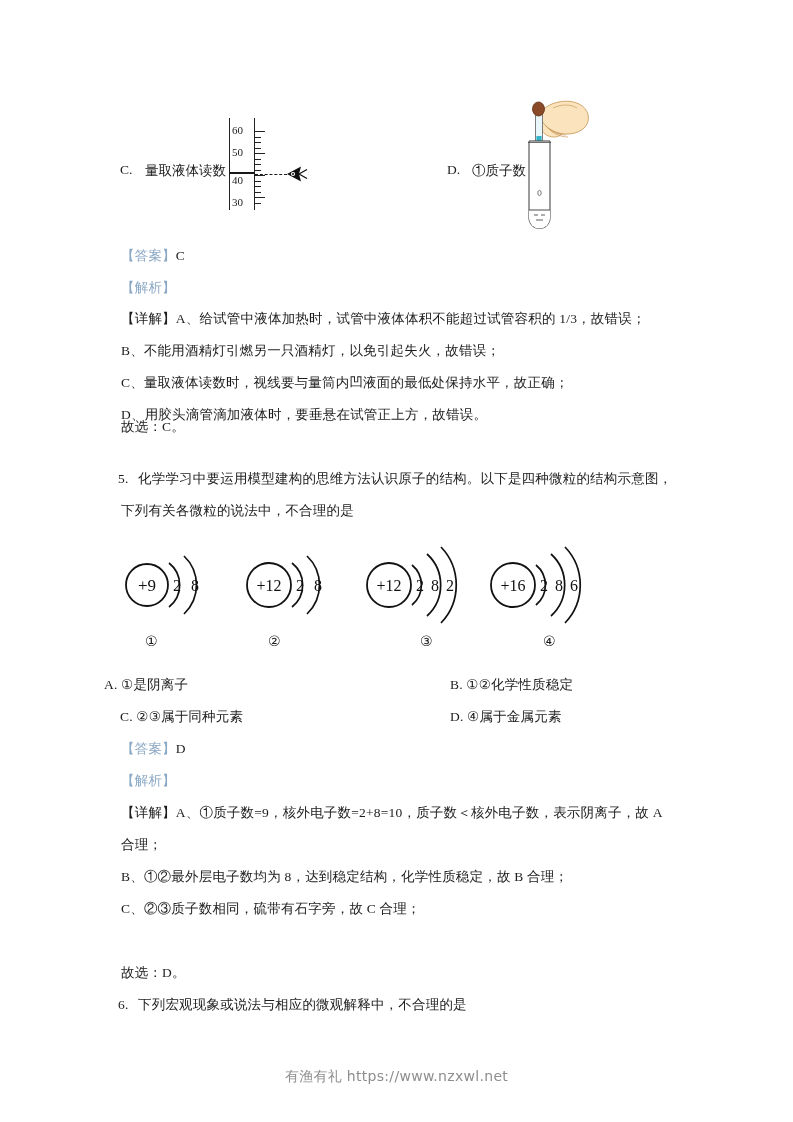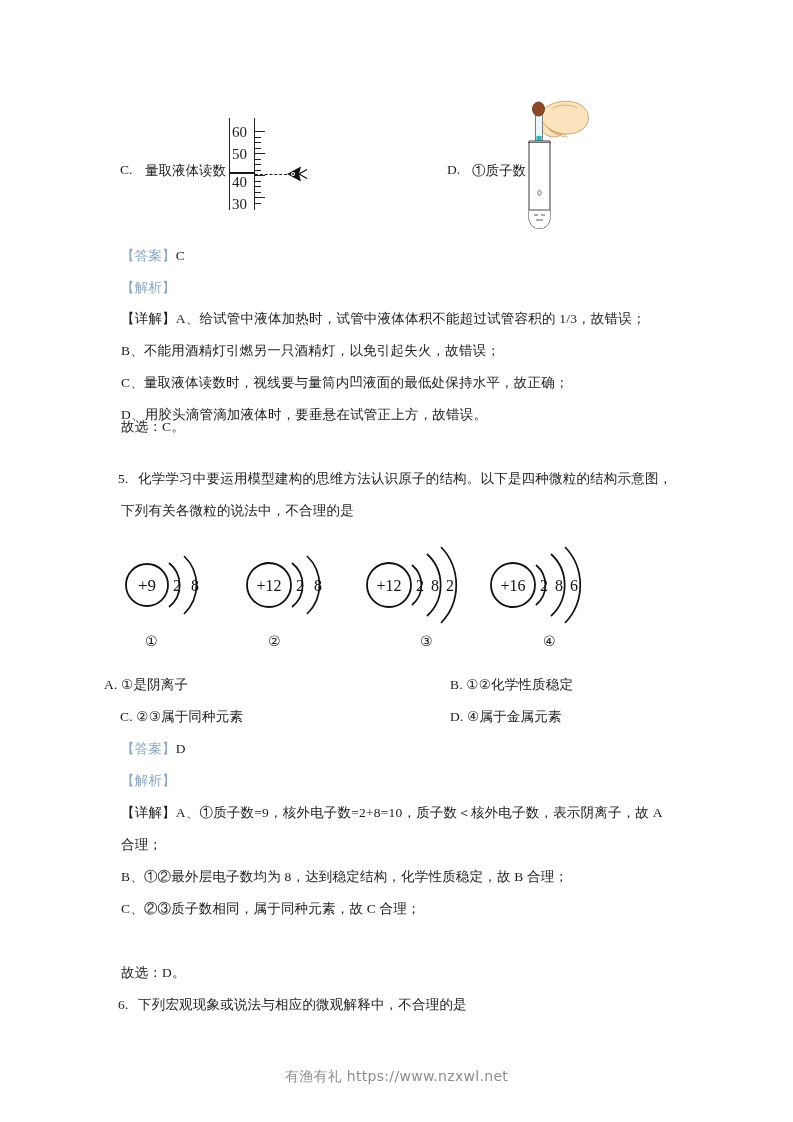--- a/index.html
+++ b/index.html
@@ -67,21 +67,21 @@
     position: absolute;
     left: 26px;
     height: 0;
     border-top: 1.2px solid #222;
   }
   .tick-major { width: 11px; }
   .tick-minor { width: 7px; }
   .cyl-num {
     position: absolute;
     left: 4px;
-    font-size: 15px;
+    font-size: 11px;
     font-family: "Liberation Serif", serif;
     color: #1c1c1c;
     line-height: 1;
   }
   .meniscus {
     position: absolute;
     left: 1px;
     width: 26px;
     height: 0;
     border-top: 2.1px solid #1a1a1a;
@@ -311,21 +311,21 @@
   <div class="txt" style="left:121px; top:742px;">
     <span class="tag">【答案】</span><span class="tag-val">D</span>
   </div>
   <div class="txt tag" style="left:121px; top:774px;">【解析】</div>
 
   <div class="txt" style="left:121px; top:806px;">
     <span>【详解】</span><span>A、①质子数=9，核外电子数=2+8=10，质子数＜核外电子数，表示阴离子，故 A</span>
   </div>
   <div class="txt" style="left:121px; top:838px;">合理；</div>
   <div class="txt" style="left:121px; top:870px;text-align:right;">B、①②最外层电子数均为 8，达到稳定结构，化学性质稳定，故 B 合理；</div>
-  <div class="txt" style="left:121px; top:902px;">C、②③质子数相同，属于同种元素，故 C 合理；</div>
+  <div class="txt" style="left:121px; top:902px;">C、②③质子数相同，硫带有石字旁，故 C 合理；</div>
   <div class="txt" style="left:121px; top:966px;">故选：D。</div>
 
   <div class="txt" style="left:118px; top:998px;">6.</div>
   <div class="txt" style="left:138px; top:998px;">下列宏观现象或说法与相应的微观解释中，不合理的是</div>
 
   <div class="footer">有渔有礼 https://www.nzxwl.net</div>
 
 </div>
 
 </body></html>

